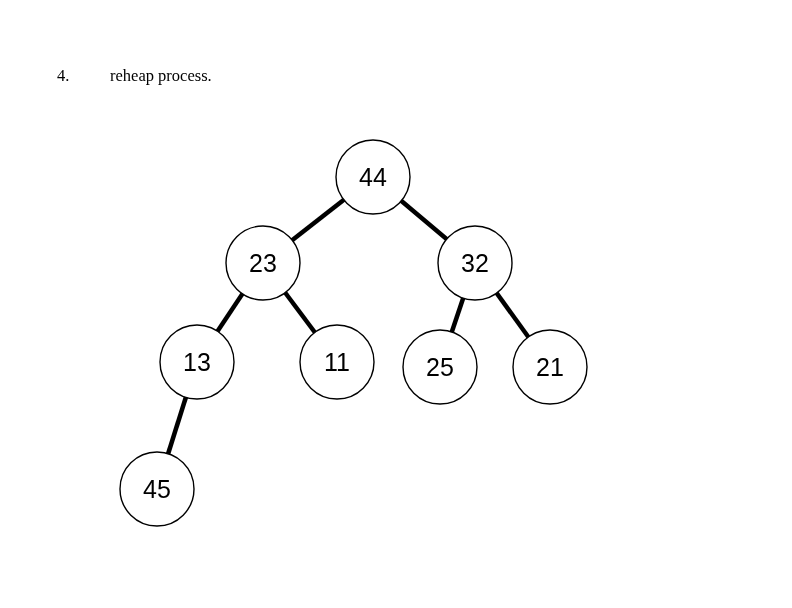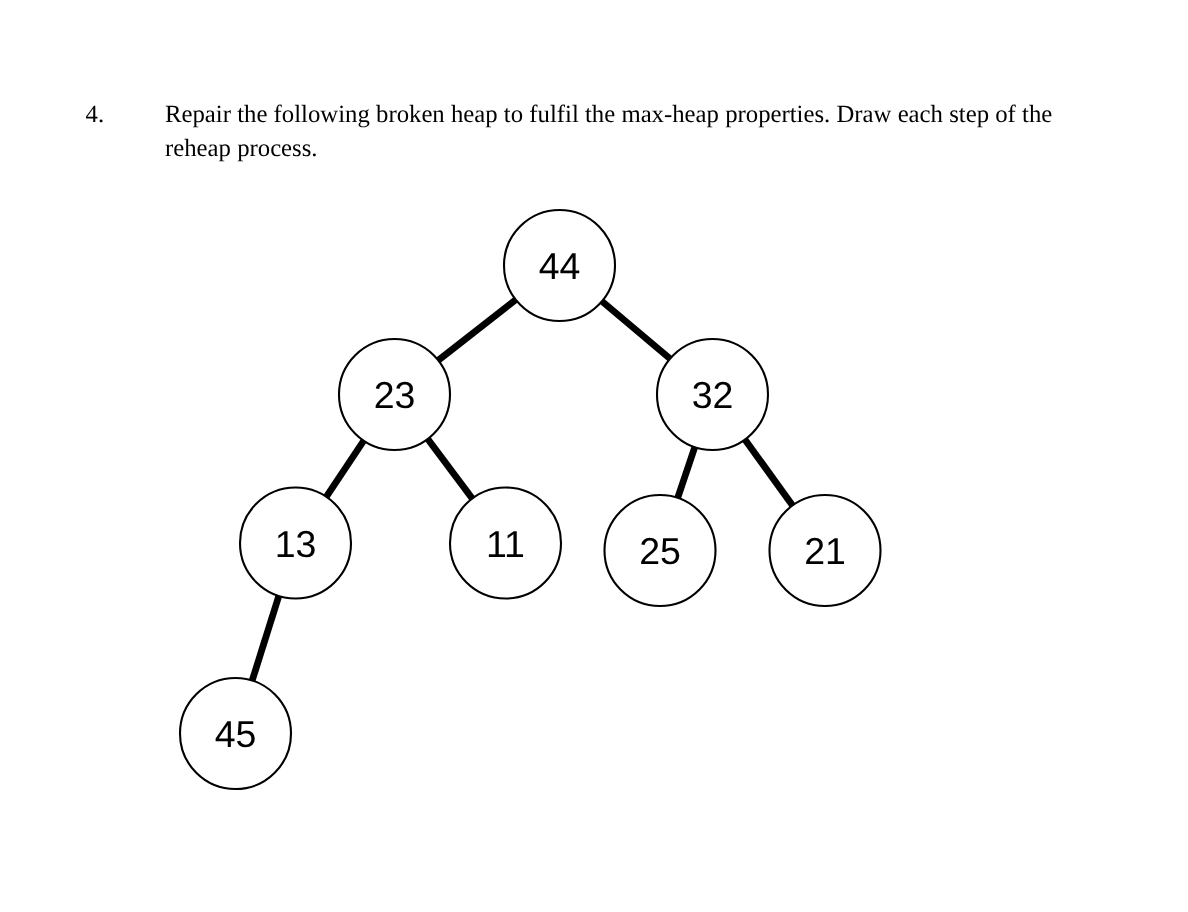--- a/index.html
+++ b/index.html
@@ -48,21 +48,20 @@
   }
 </style>
 </head>
 <body>
 
 <div class="page">
 
   <span class="qnum">4.</span>
 
   <div class="qtext">
-    <div>Repair the following broken heap to fulfil the max-heap properties. Draw each step of the</div>
     <div>reheap process.</div>
   </div>
 
   <svg class="tree" id="tree-svg" viewBox="0 0 792 608">
       <line x1="373" y1="177" x2="263" y2="263" stroke="#000000"></line>
       <line x1="373" y1="177" x2="475" y2="263" stroke="#000000"></line>
       <line x1="263" y1="263" x2="197" y2="362" stroke="#000000"></line>
       <line x1="263" y1="263" x2="337" y2="362" stroke="#000000"></line>
       <line x1="475" y1="263" x2="440" y2="367" stroke="#000000"></line>
       <line x1="475" y1="263" x2="550" y2="367" stroke="#000000"></line>

